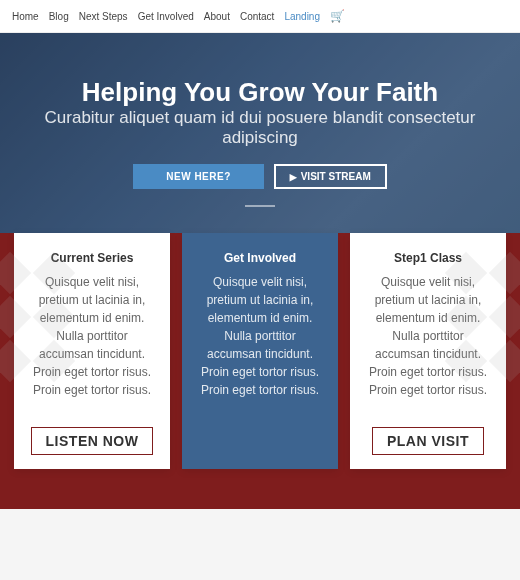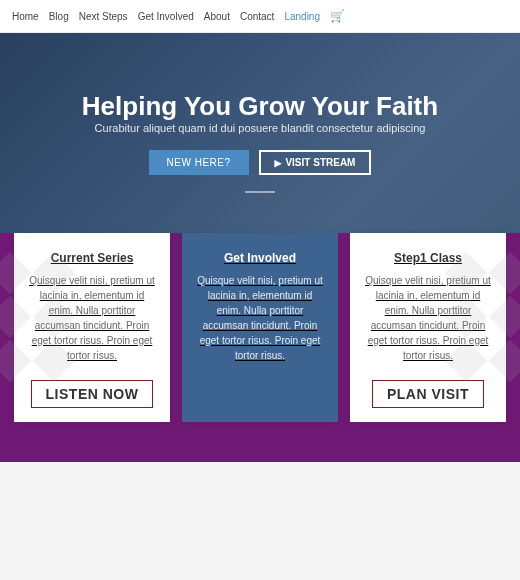--- a/index.html
+++ b/index.html
@@ -24,43 +24,43 @@
       display: flex; flex-direction: column; align-items: center; justify-content: center;
       overflow: hidden;
     }
     .hero::before {
       content: '';
       position: absolute; inset: 0;
       background: rgba(30, 50, 80, 0.55);
     }
     .hero-content { position: relative; z-index: 1; text-align: center; padding: 0 20px; }
     .hero-title { font-size: 26px; font-weight: 700; color: #fff; margin-bottom: 0; line-height: 1.2; }
-    .hero-sub { font-size: 11px; color: rgba(255,255,255,0.85); margin-bottom: 16px; }
+    .hero-sub { font-size: 17px; color: rgba(255,255,255,0.85); margin-bottom: 16px; }
     .hero-buttons { display: flex; gap: 10px; justify-content: center; margin-bottom: 16px; }
-    .btn-new { background: #4a8bc4; color: #fff; border: none; padding: 7px 18px; font-size: 10px; font-weight: 400; cursor: pointer; letter-spacing: 0.5px; }
+    .btn-new { background: #4a8bc4; color: #fff; border: none; padding: 7px 33px; font-size: 10px; font-weight: 700; cursor: pointer; letter-spacing: 0.5px; }
     .btn-live { background: transparent; color: #fff; border: 2px solid #fff; padding: 5px 14px; font-size: 10px; font-weight: 600; cursor: pointer; display: flex; align-items: center; gap: 4px; }
     .btn-live .play { font-size: 9px; }
     .hero-divider { width: 30px; height: 2px; background: rgba(255,255,255,0.5); margin: 0 auto 12px; }
     .hero-info { background: rgba(255,255,255,0.92); padding: 8px 20px; text-align: center; border-radius: 1px; }
     .hero-info-title { font-size: 11px; font-weight: 700; color: #333; }
     .hero-info-addr { font-size: 10px; color: #666; }
 
     
     .cards-section {
-      background: #701a75; padding: 0 14px 20px; position: relative; margin-top: 0; text-decoration: underline;
+      background: #7f1d1d; padding: 0 14px 20px; position: relative; margin-top: 0;
     }
     .cards-row { display: flex; gap: 12px; justify-content: center; margin-top: -30px; }
     .card {
       background: #fff; flex: 1; padding: 18px 14px 14px; text-align: center;
       box-shadow: 0 2px 8px rgba(0,0,0,0.1);
     }
     .card.featured { background: #3d6490; color: #fff; }
     .card-title { font-size: 12px; font-weight: 700; margin-bottom: 8px; color: #333; }
     .card.featured .card-title { color: #fff; }
-    .card-text { font-size: 10px; line-height: 1.5; color: #666; margin-bottom: 17px; }
+    .card-text { font-size: 12px; line-height: 1.5; color: #666; margin-bottom: 28px; }
     .card.featured .card-text { color: rgba(255,255,255,0.85); }
     .card-btn {
       display: inline-block; border: 1px solid #7f1d1d; padding: 5px 14px;
       font-size: 14px; font-weight: 700; color: #333; cursor: pointer; letter-spacing: 0.5px;
       background: transparent;
     }
     .card.featured .card-btn { border-color: #fff; color: #fff; }
 
     
     .diamonds-left { position: absolute; left: -10px; top: 20px; opacity: 0.15; }

